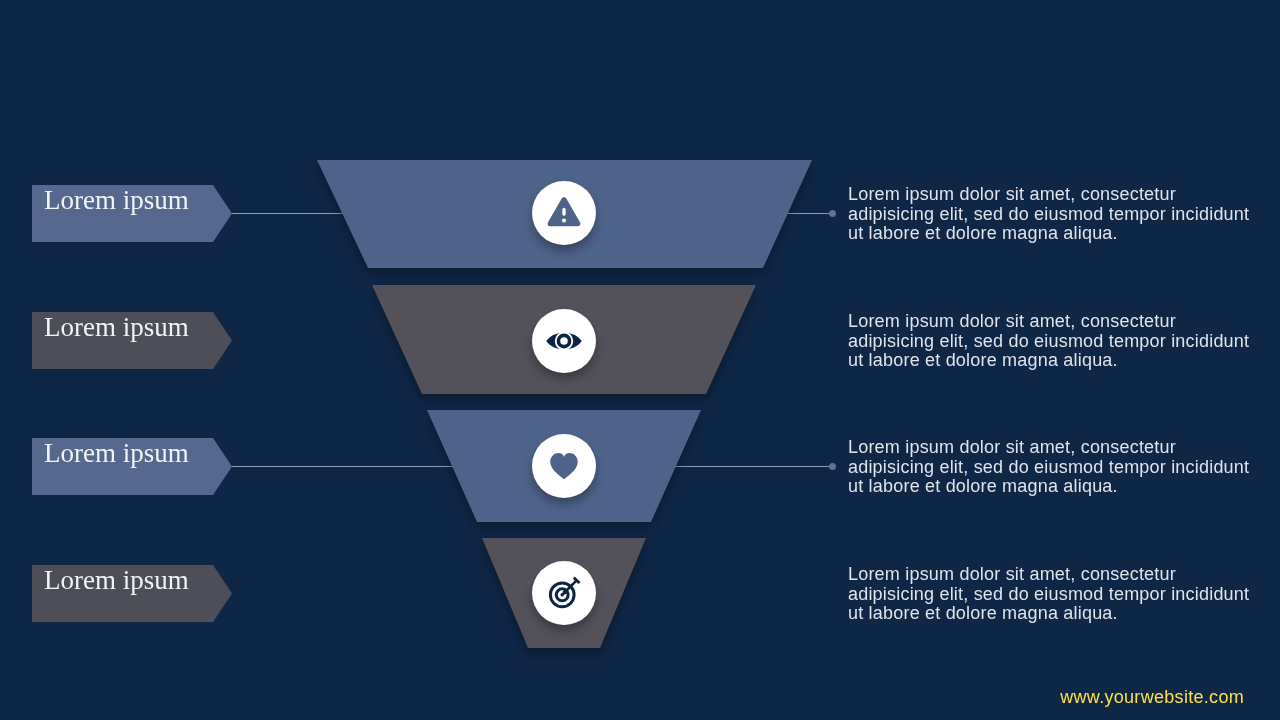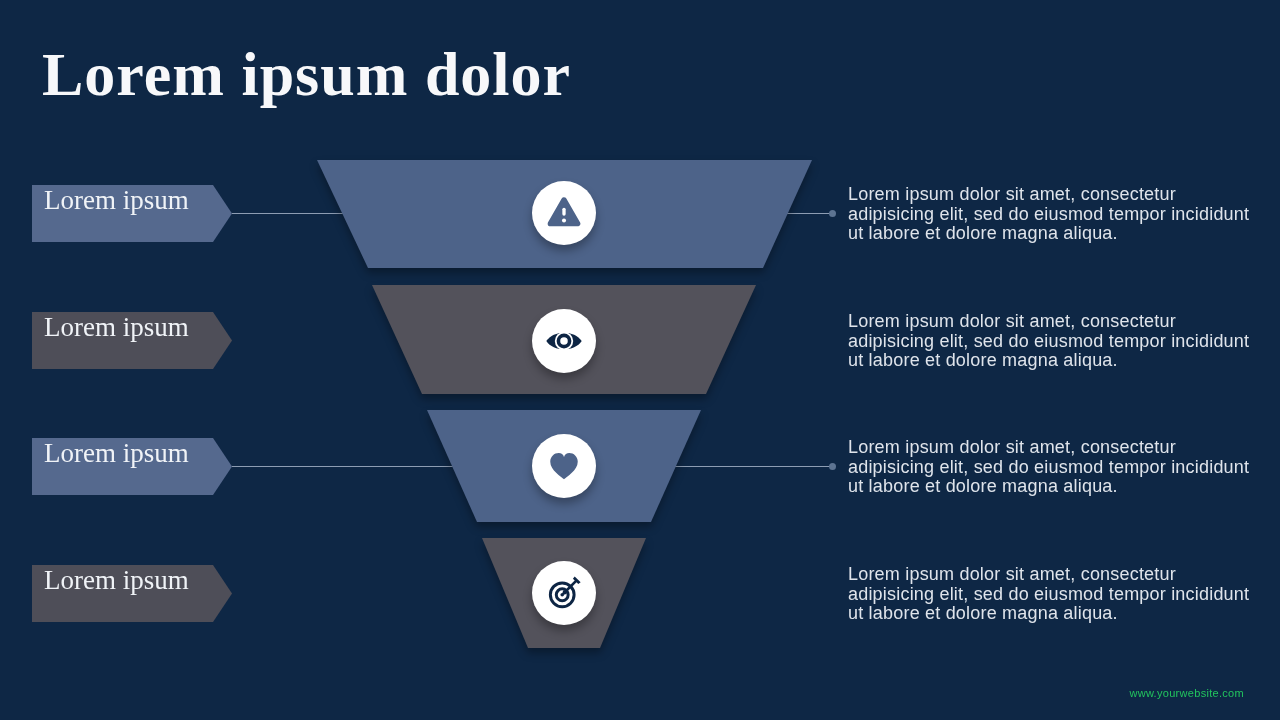--- a/index.html
+++ b/index.html
@@ -50,28 +50,27 @@
     box-shadow:0 6px 10px rgba(0,0,0,.3);
   }
   
   .desc{
     position:absolute;left:848px;width:420px;z-index:1;
     font-size:18px;line-height:19.5px;letter-spacing:.2px;color:#dfe4eb;
   }
   .desc span{display:block;white-space:nowrap;}
   
   .footer-left{position:absolute;left:35px;top:687px;font-size:13px;color:#7dd3fc;letter-spacing:.3px;margin-top:32px;}
-  .footer-right{position:absolute;right:36px;top:687px;font-size:11px;color:#22c55e;letter-spacing:.3px;}
+  .footer-right{position:absolute;right:36px;top:687px;font-size:18px;color:#fde047;letter-spacing:.3px;}
 </style>
 </head>
 <body>
 
 <div class="slide">
 
-  <div class="title">Lorem ipsum dolor</div>
 
   <div class="conn" style="left:232px;top:213px;width:601px;"></div>
   <div class="dot" style="left:829px;top:210px;"></div>
   <div class="conn" style="left:232px;top:466px;width:601px;"></div>
   <div class="dot" style="left:829px;top:463px;"></div>
 
   <div class="trap-wrap trap1">
       <div class="trap trap-blue"></div>
     </div>
   <div class="trap-wrap trap2">

